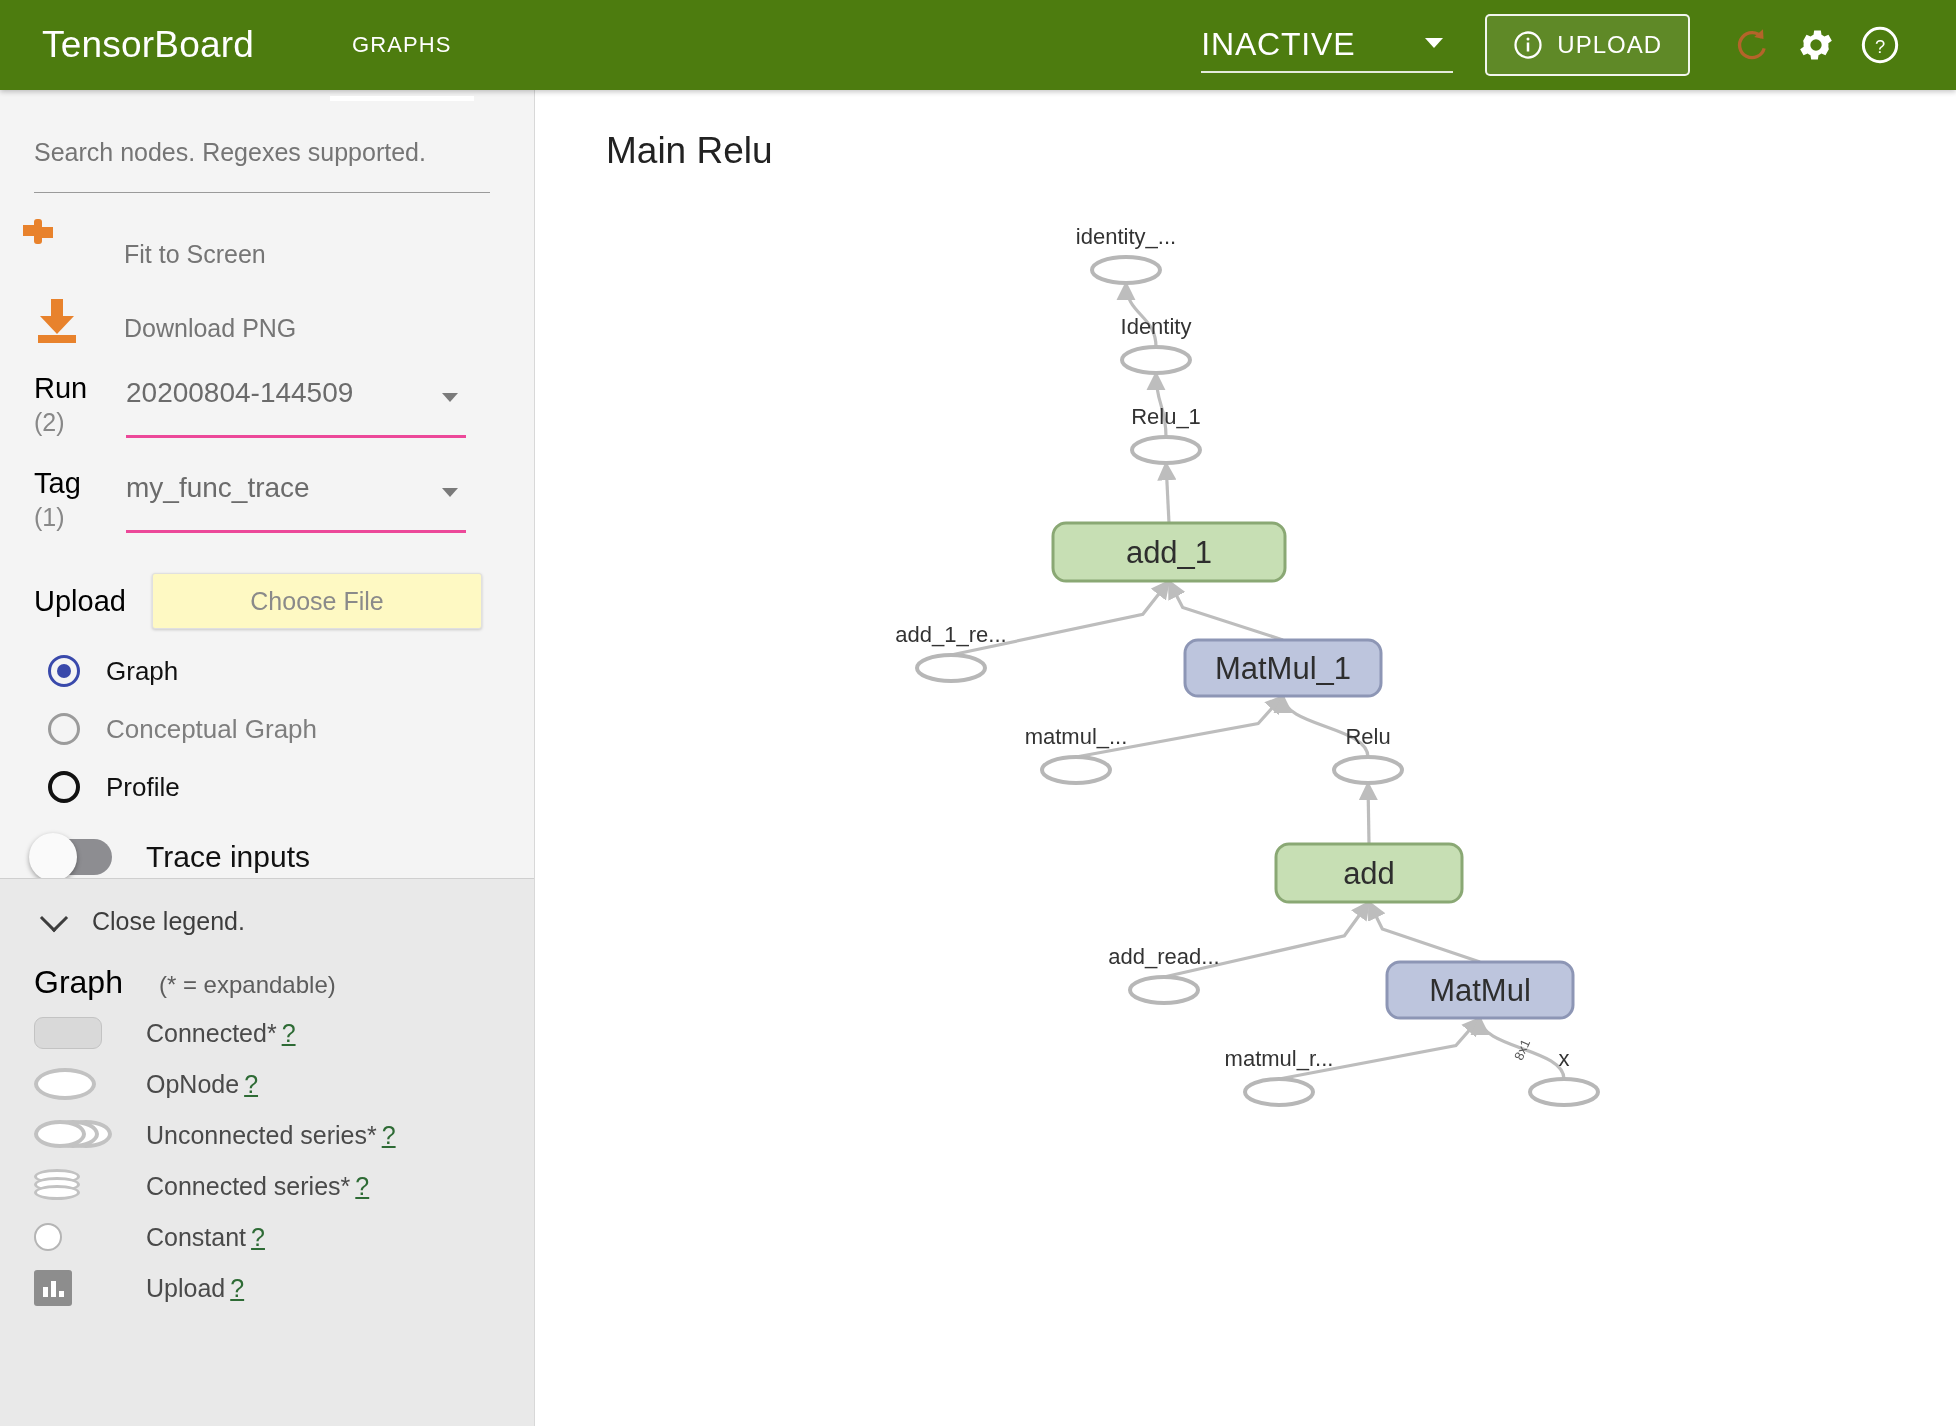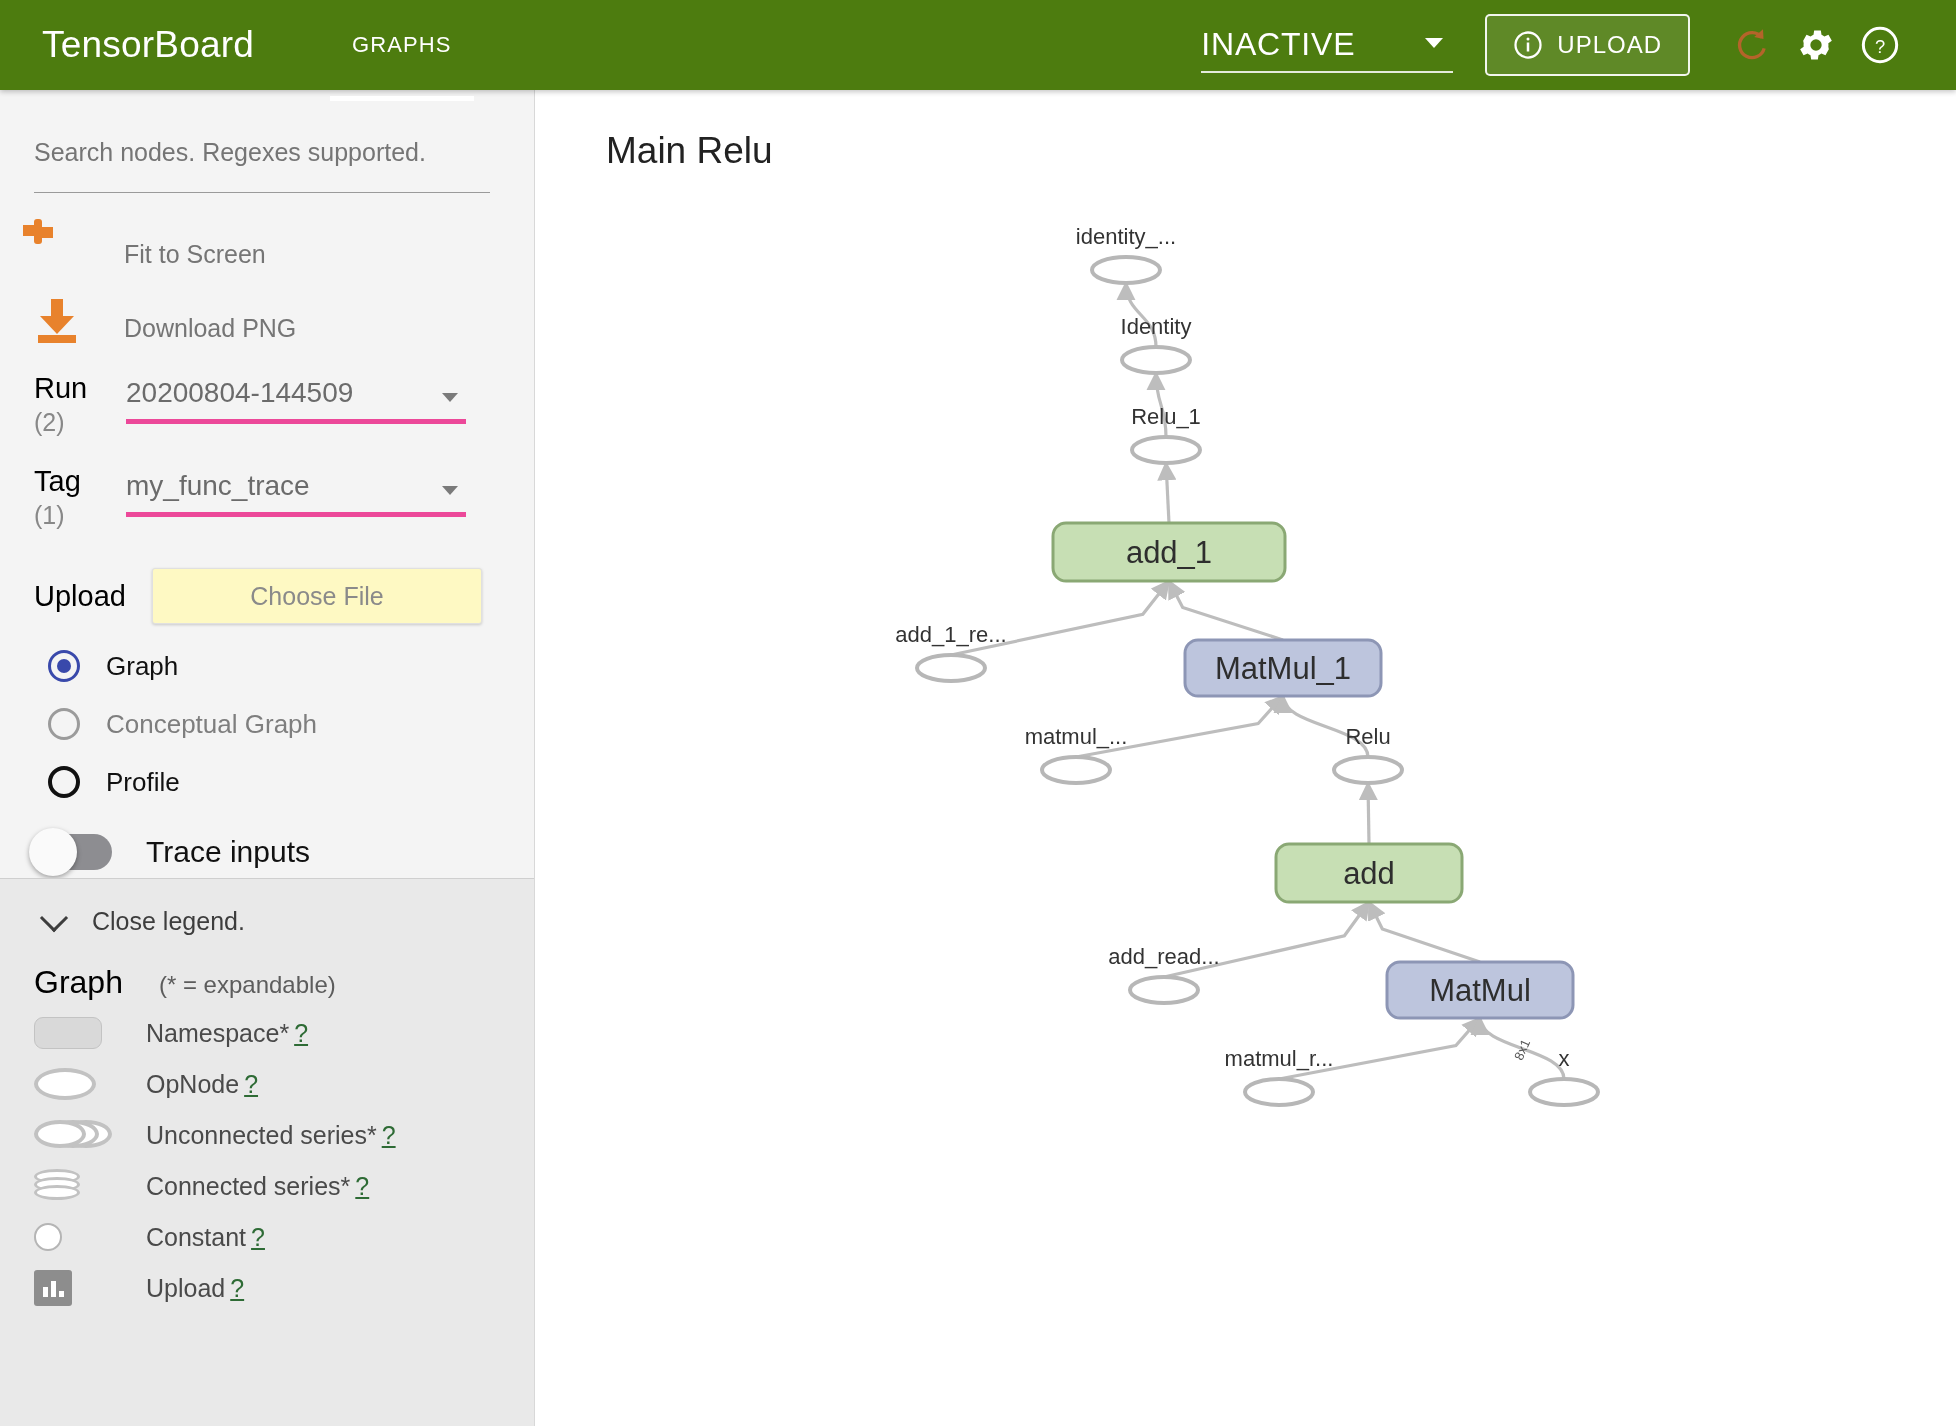--- a/index.html
+++ b/index.html
@@ -112,21 +112,21 @@
     border-left:17px solid transparent; border-right:17px solid transparent;
     border-top:18px solid #e8822c;
   }
   .dl-icon .bar { position:absolute; left:4px; bottom:0; width:38px; height:8px; background:#e8822c; }
 
   .field-row { display: flex; align-items: flex-start; margin: 30px 0 0 34px; }
   .field-label { font-size: 29px; color: #000; width: 92px; line-height: 1.05; }
   .field-label .cnt { display: block; font-size: 25px; color: #888; margin-top: 6px; }
   .select-box {
     position: relative; width: 340px; margin-top: 4px;
-    border-bottom: 5px solid #ec4899; padding-bottom: 10px; cursor: pointer;
+    border-bottom: 3px solid #ec4899; padding-bottom: 26px; cursor: pointer;
   }
   .select-box .sv { font-size: 28px; color: #6b6b6b; }
   .select-box .caret {
     position:absolute; right:8px; top:16px; width:0;height:0;
     border-left:8px solid transparent; border-right:8px solid transparent;
     border-top:9px solid #7a7a7a;
   }
 
   #upload-row { display:flex; align-items:center; margin: 40px 0 0 34px; }
   #upload-row .field-label { width: 118px; }
@@ -359,21 +359,21 @@
     </div>
     <div id="legend-head">
       <span class="gh">Graph</span>
       <span class="ex">(* = expandable)</span>
     </div>
 
     <div class="leg-row">
       <span class="leg-sym">
           <span class="sym-namespace"></span>
         </span>
-      <span class="leg-txt"><span>Namespace*</span><span class="q">?</span></span>
+      <span class="leg-txt"><span>Connected*</span><span class="q">?</span></span>
     </div>
     <div class="leg-row">
       <span class="leg-sym">
           <span class="sym-opnode"></span>
         </span>
       <span class="leg-txt"><span>OpNode</span><span class="q">?</span></span>
     </div>
     <div class="leg-row">
       <span class="leg-sym">
           <span class="sym-uncon">

